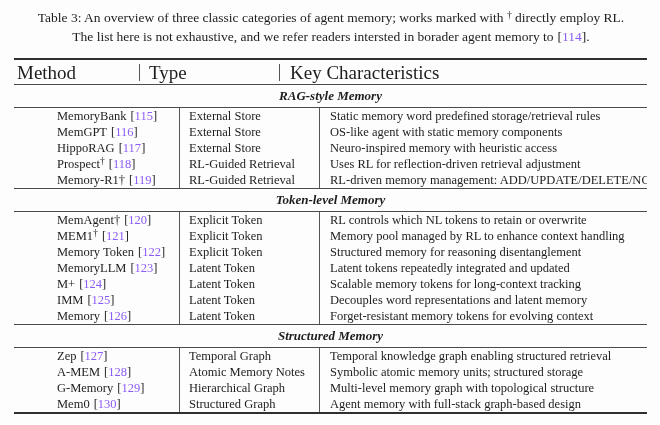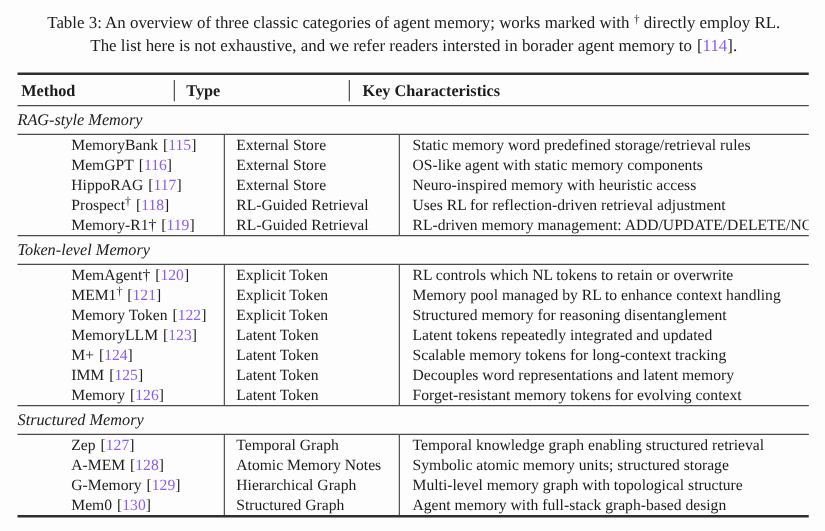--- a/index.html
+++ b/index.html
@@ -35,26 +35,28 @@
   .rule { height: 0; border-top: 1px solid #4a4a4a; }
   .rule.thick { border-top: 2px solid #2f2f2f; }
   .row {
     display: grid;
     grid-template-columns: 125px 140px 1fr;
   }
   .row .c2, .row .c3 { border-left: 1px solid #565656; }
   .c1 { padding-left: 3px; }
   .c2 { padding-left: 9px; }
   .c3 { padding-left: 10px; }
-  .head { font-weight: bold; font-size: 13px; line-height: 17px; padding: 4px 0 3px 0; }
+  .head { font-weight: normal; font-size: 19px; line-height: 17px; padding: 4px 0 3px 0; }
   .secrow {
+    text-align: center;
     font-style: italic;
     font-size: 13px;
     line-height: 16px;
     padding: 3px 0;
+    font-weight: bold;
   }
   .drow { font-size: 12.5px; line-height: 16px; margin-left: 40px; }
   .drow .cell { white-space: nowrap; overflow: hidden; }
 </style>
 </head>
 <body>
 
 <div class="page">
 
   <p class="caption">

